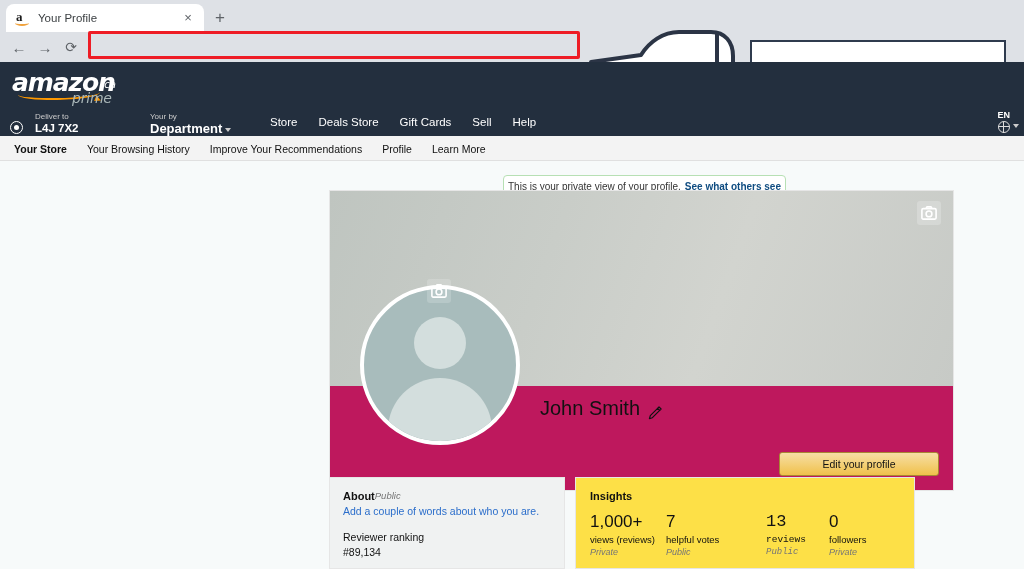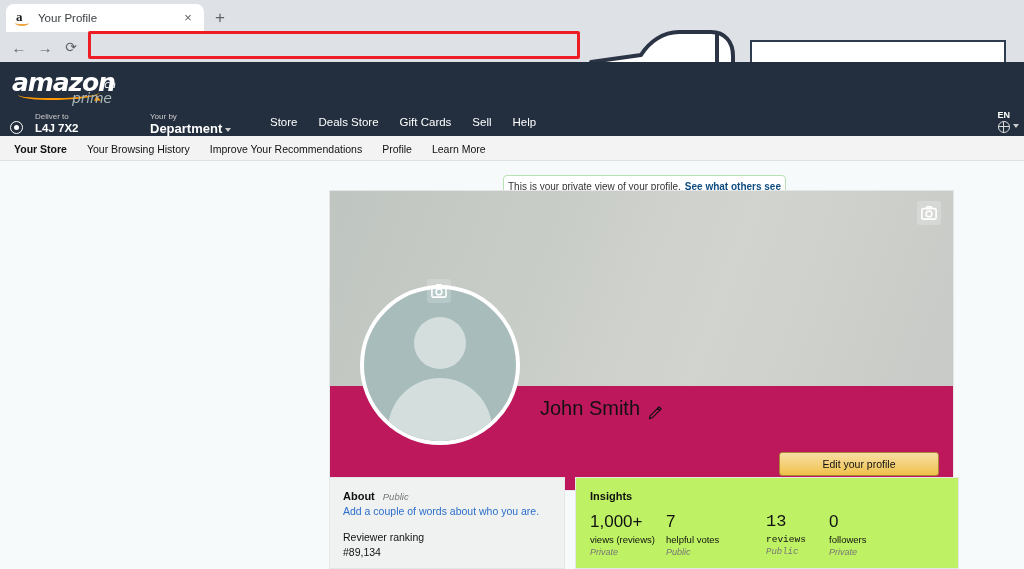--- a/index.html
+++ b/index.html
@@ -193,30 +193,30 @@
     background: linear-gradient(180deg,#f7dfa5 0%, #f0c14b 100%);
     border:1px solid #a88734; border-radius:3px;
     display:flex; align-items:center; justify-content:center; cursor:pointer;
   }
   .edit-profile-btn span { font-size:10.5px; color:#111; }
 
   .about-card {
     position:absolute; left:0; top:316px; width:236px; height:92px;
     background:#f0f2f2; border:1px solid #e6e6e6; padding:12px 13px;
   }
-  .about-head { display:flex; align-items:flex-end; gap:8px; }
+  .about-head { display:flex; align-items:flex-start; }
   .about-title { font-size:11px; font-weight:bold; color:#111; }
   .about-vis { font-size:9.5px; color:#767676; font-style:italic; }
   .about-prompt { font-size:10.5px; color:#2b6ecb; margin-top:3px; cursor:pointer; }
   .rank-title { font-size:10.5px; color:#111; margin-top:14px; }
   .rank-value { font-size:10.5px; color:#111; margin-top:3px; }
 
   .insights-card {
-    position:absolute; left:246px; top:316px; width:384px; height:92px;
-    background:#bef264; border:1px solid #e6e6e6; padding:12px 14px;
+    position:absolute; left:246px; top:316px; width:340px; height:92px;
+    background:#fde047; border:1px solid #e6e6e6; padding:12px 14px;
   }
   .insights-title { font-size:11px; font-weight:bold; color:#111; }
   .insights-row { display:flex; margin-top:10px; }
   .stat { display:flex; flex-direction:column; }
   .stat-value { font-size:17px; color:#111; line-height:20px; }
   .stat-label { font-size:9.5px; color:#111; margin-top:2px; }
   .stat-vis { font-size:9px; color:#767676; font-style:italic; margin-top:2px; }
   .stat-0 { width:76px; } .stat-1 { width:100px; } .stat-2 { width:63px;font-family:Liberation Mono, monospace; } .stat-3 { width:70px; }
 </style>
 </head>

